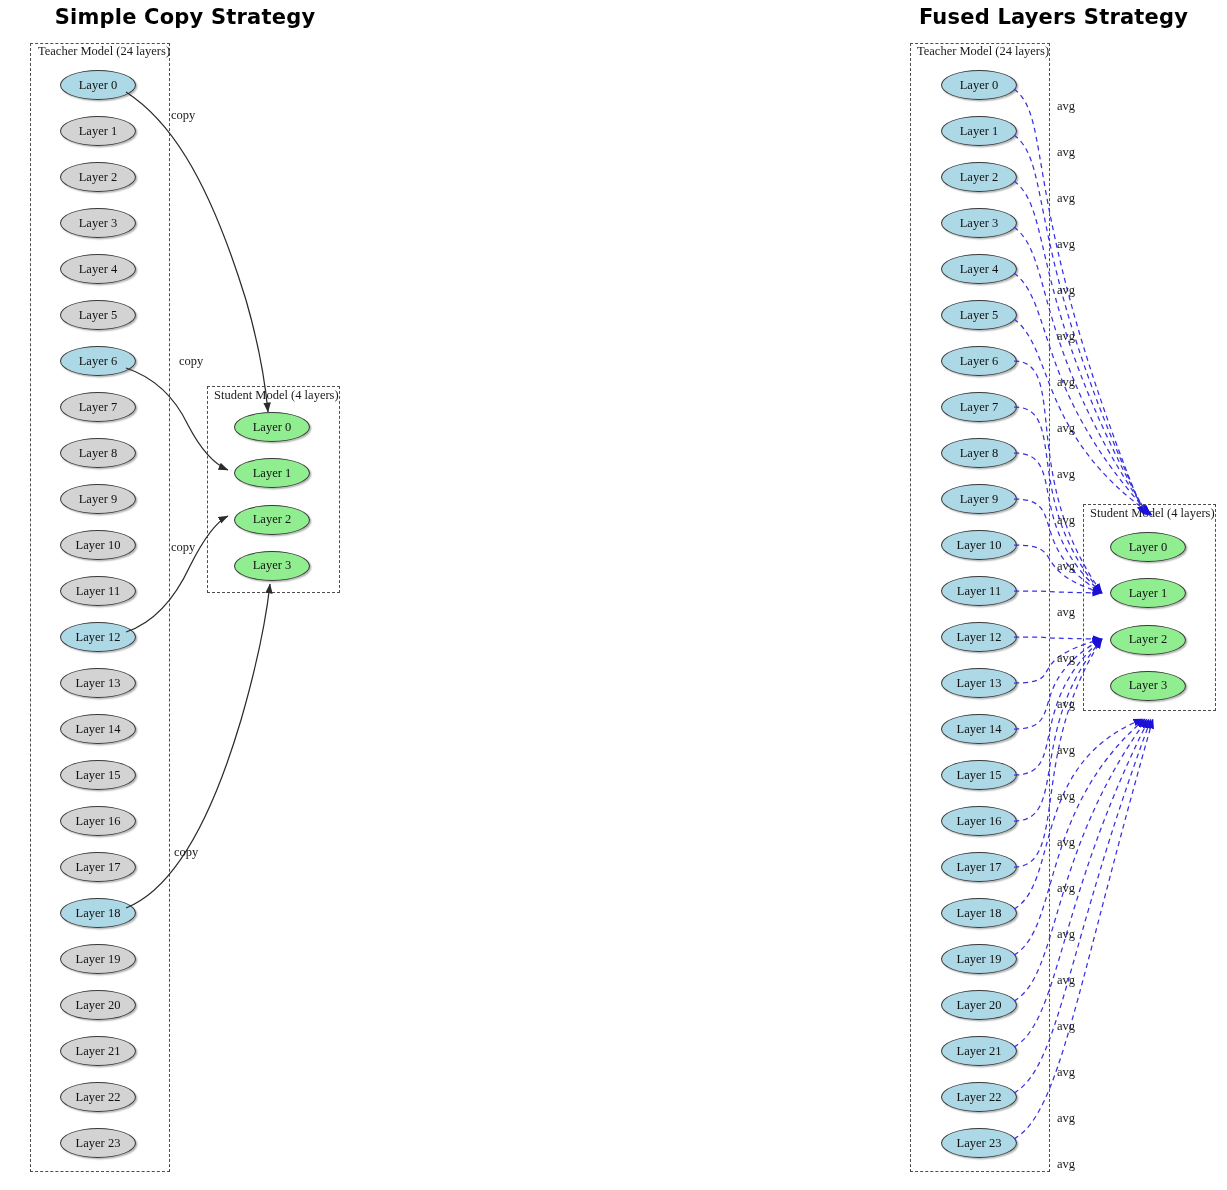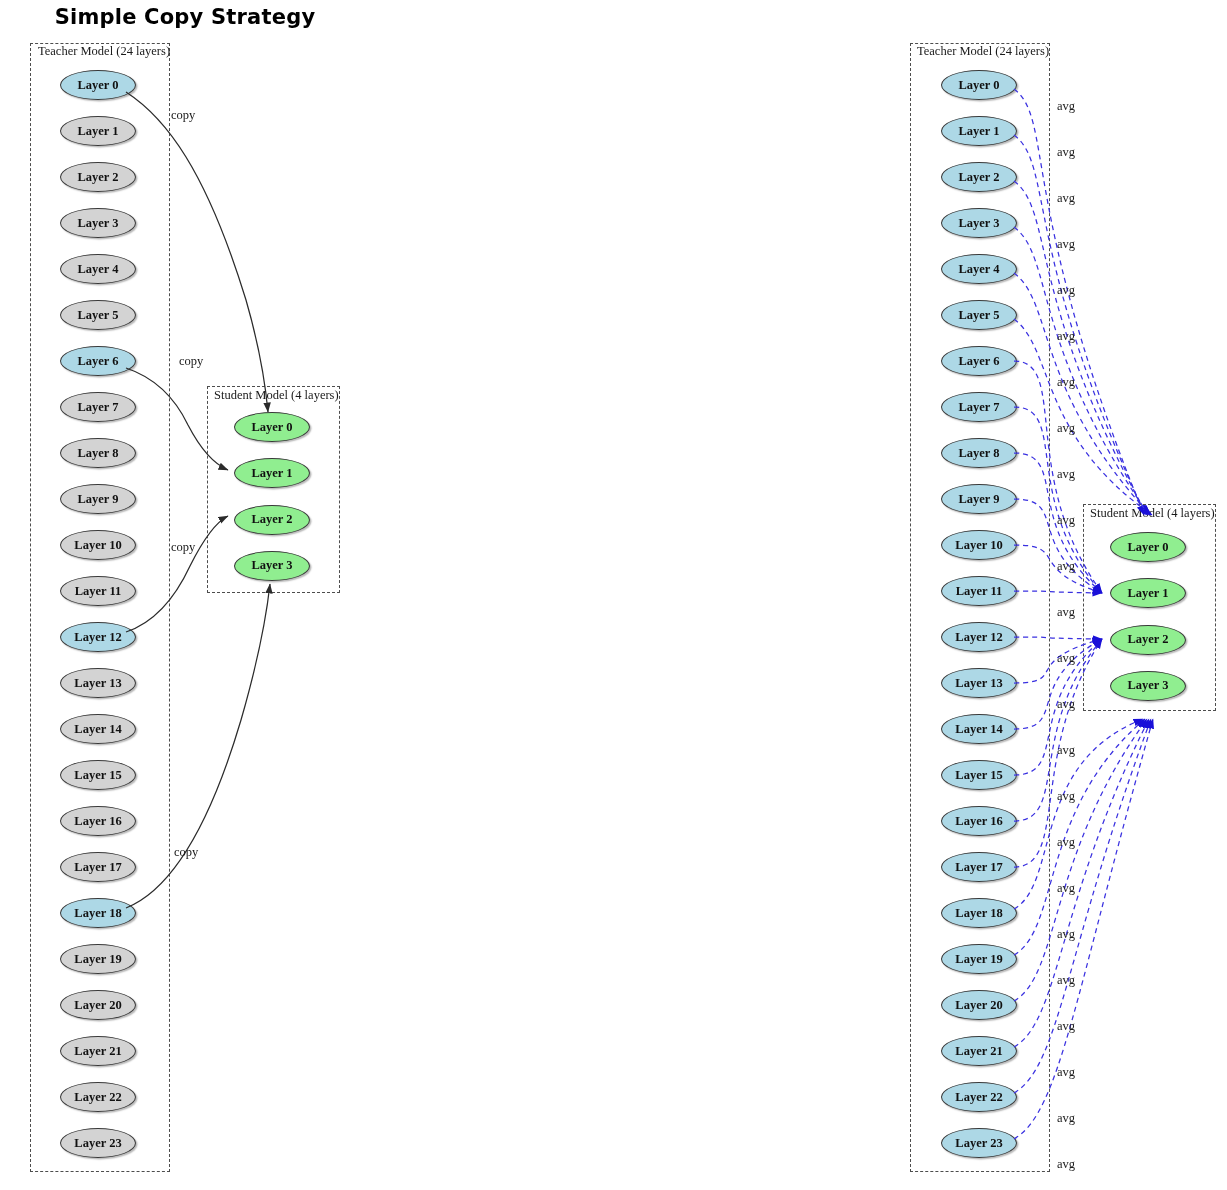--- a/index.html
+++ b/index.html
@@ -24,21 +24,20 @@
     font-family:"Liberation Serif",serif;
   }
 
   .node{
     position:absolute;width:76px;height:30px;border-radius:50%/50%;
     border:1.3px solid #3a3a3a;
     display:flex;align-items:center;justify-content:center;
     font-size:12.5px;color:#111;white-space:nowrap;
     box-sizing:border-box;
     box-shadow:1.5px 1.5px 1.5px rgba(0,0,0,.28);
-    font-weight:bold;
   }
   .node.gray{background:#d3d3d3;}
   .node.blue{background:#add8e6;}
   .node.green{background:#90ee90;}
 
   svg.edges{position:absolute;left:0;top:0;width:100%;height:1190px;
             overflow:visible;pointer-events:none;}
 
   .edge-solid{fill:none;stroke:#2b2b2b;stroke-width:1.25;}
   .edge-dash{fill:none;stroke:#3a31e0;stroke-width:1.25;
@@ -162,20 +161,21 @@
 
   <div id="l-edge-labels">
       <div class="elabel" style="left: 155px; top: 108px;">copy</div>
       <div class="elabel" style="left: 163px; top: 354px;">copy</div>
       <div class="elabel" style="left: 155px; top: 540px;">copy</div>
       <div class="elabel" style="left: 158px; top: 845px;">copy</div>
     </div>
 </div>
 
 <div class="panel" id="panel-right">
+  <div class="panel-title" style="left:0;width:347px;">Fused Layers Strategy</div>
 
   <div class="cluster" id="r-teacher-box" style="left:30px;top:43px;width:138px;height:1127px;"></div>
   <div class="cluster-label" style="left:37px;top:44px;">Teacher Model (24 layers)</div>
 
   <div class="cluster" id="r-student-box" style="left:203px;top:504px;width:131px;height:205px;"></div>
   <div class="cluster-label" style="left:210px;top:506px;">Student Model (4 layers)</div>
 
   <div id="r-teacher-nodes">
       <div class="node blue" style="left: 61px; top: 70px;">
         <span>Layer 0</span>

